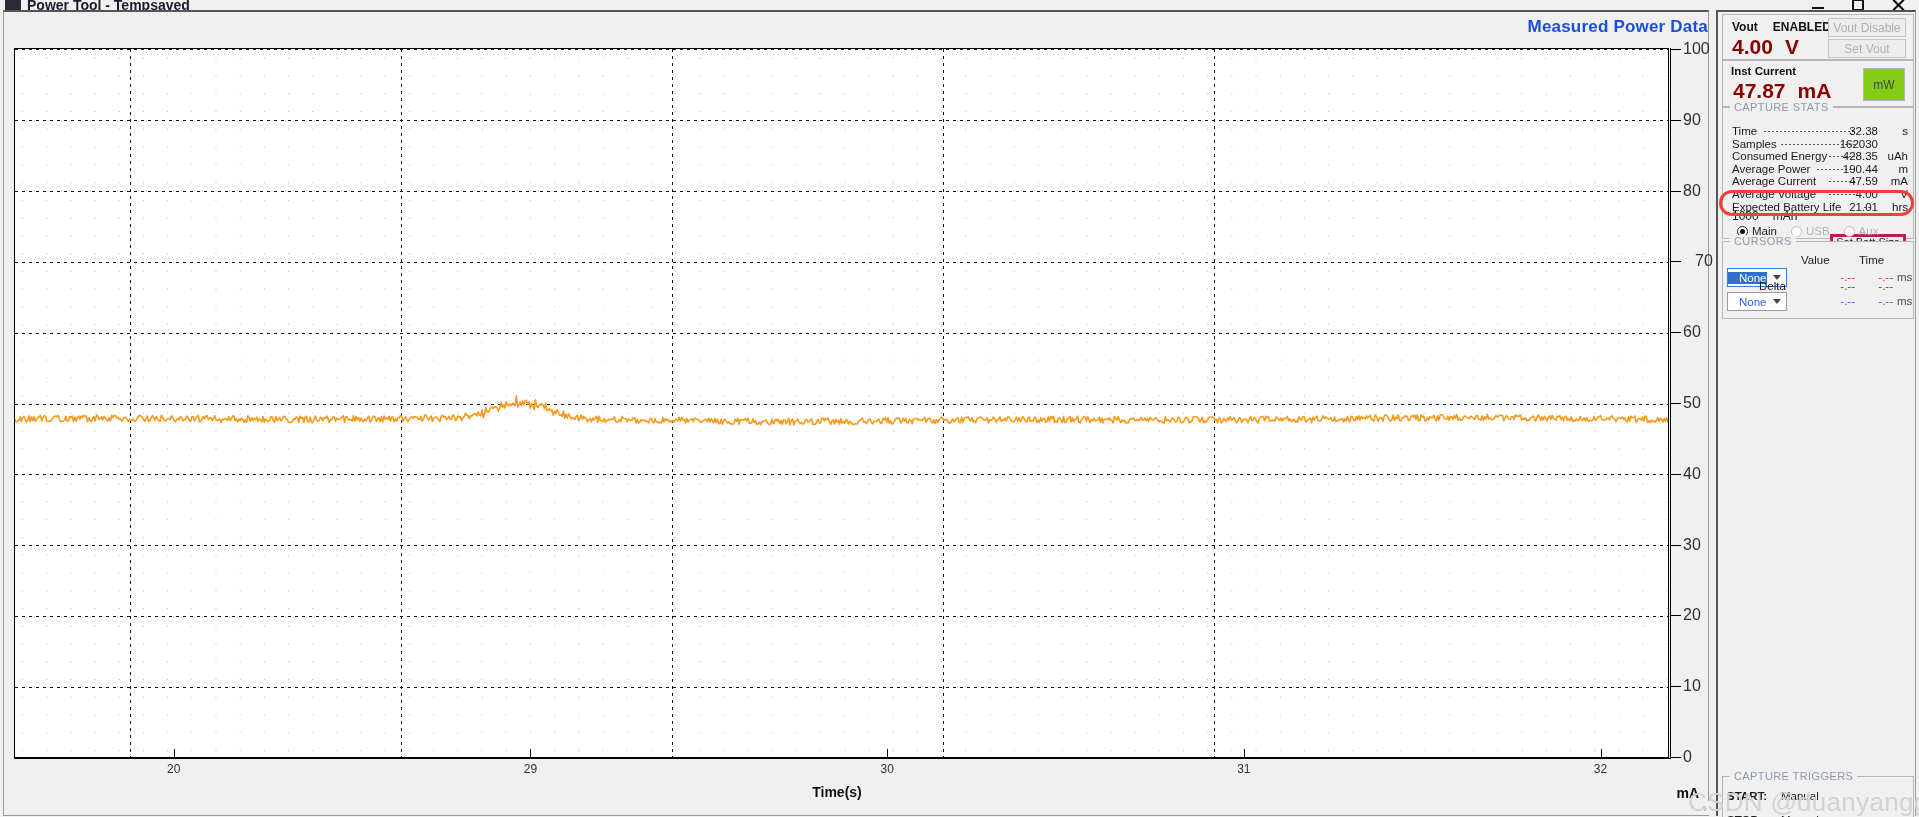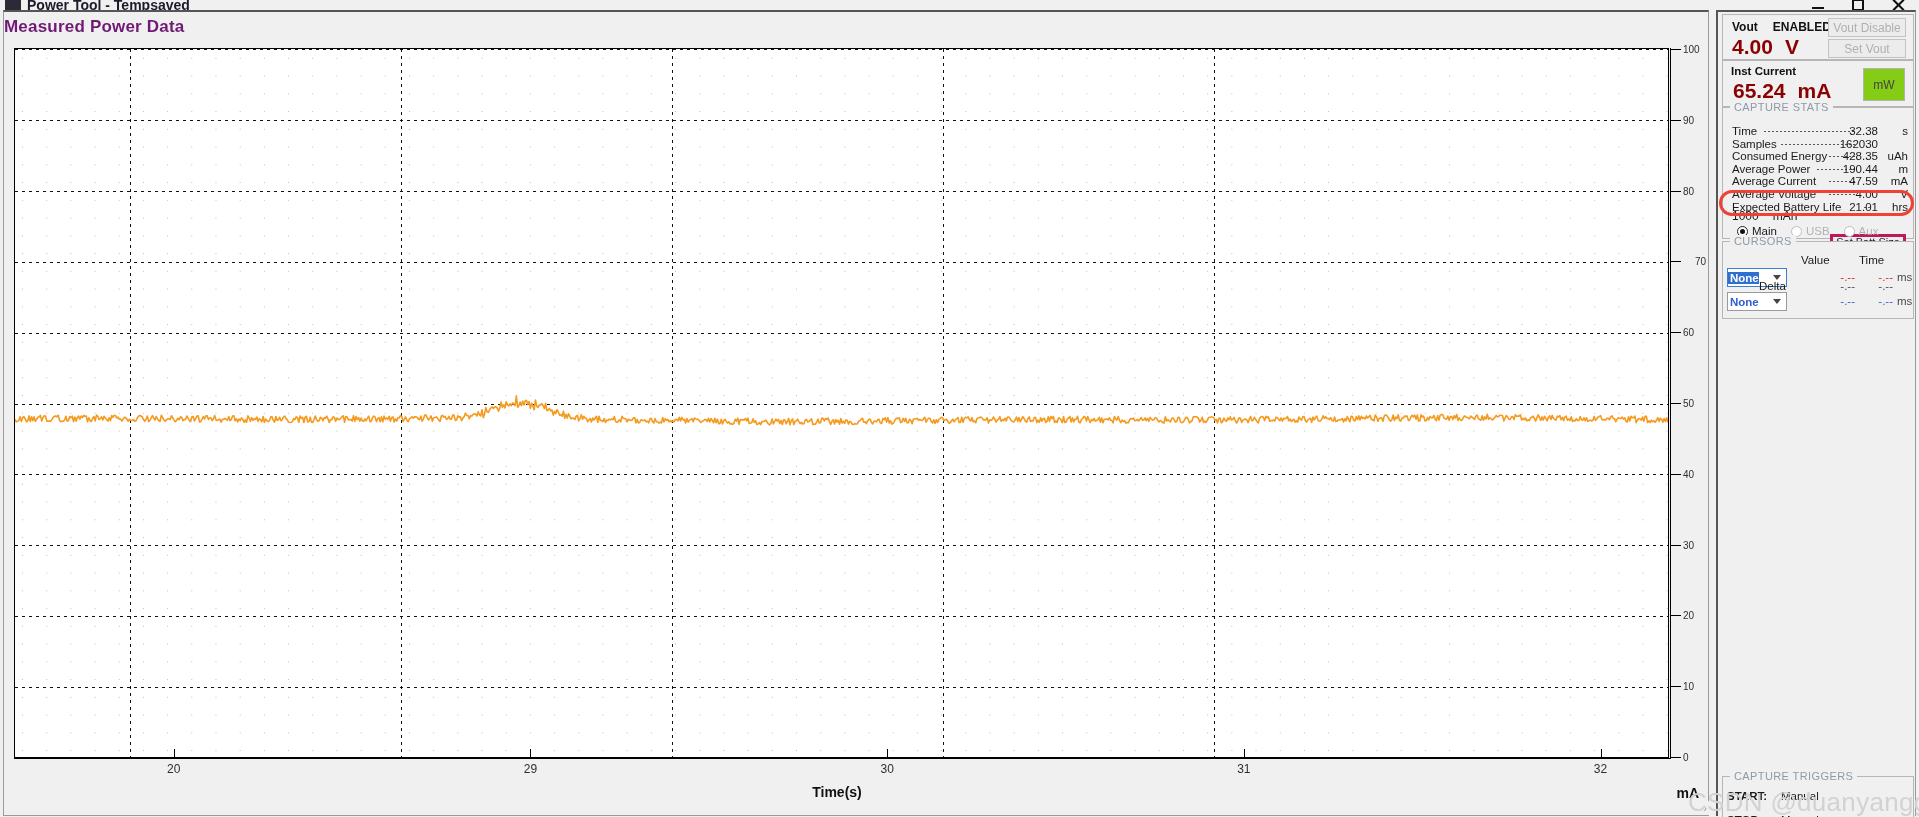--- a/index.html
+++ b/index.html
@@ -61,22 +61,22 @@
   .chart-panel {
     position: absolute;
     left: 3px; top: 10px;
     width: 1706px; height: 806px;
     background: #f0f0f0;
     border: 1px solid #9a9a9a;
     border-top: 2px solid #555;
   }
   .chart-title {
     position: absolute; left: 0; top: 5px; width: 100%;
-    text-align: left;
-    font-size: 17px; font-weight: bold; color: #701a75;
+    text-align: right;
+    font-size: 17px; font-weight: bold; color: #1d4ed8;
     letter-spacing: 0.2px;
   }
   .plot-frame {
     position: absolute;
     left: 10px; top: 36px;
     width: 1655px; height: 710px;
     border: 1px solid #000;
     background: #ffffff;
     overflow: hidden;
   }
@@ -107,21 +107,21 @@
 
   
   .y-axis {
     position: absolute; left: 1666px; top: 36px; width: 40px; height: 712px;
   }
   .y-tick {
     position: absolute; left: 0; width: 11px; height: 1px; background: #000;
   }
   .y-lab {
     position: absolute; left: 13px;
-    font-size: 10px; color: #2f2f2f;
+    font-size: 16px; color: #2f2f2f;
     transform: translateY(-50%);
     white-space: nowrap;
   }
   .y-axis-line {
     position: absolute; left: 0; top: 0; width: 1px; height: 711px; background: #000;
   }
   .x-axis {
     position: absolute; left: 10px; top: 746px; width: 1656px; height: 30px;
   }
   .x-axis-line {
@@ -253,21 +253,21 @@
   .curs-hdr.time  { left: 136px; }
   .select-box {
     position: absolute; left: 4px;
     width: 60px; height: 19px;
     background: #fff; border: 1.6px solid #3b7fd4;
     display: flex; align-items: center;
     font-size: 11.5px;
   }
   .select-box.plain { border: 1px solid #9a9a9a; }
   .sel-text {
-    padding-left: 2px; color: #1a1a1a; font-weight: bold;
+    padding-left: 11px; color: #1a1a1a;
   }
   .select-box:not(.plain) .sel-text {
     background: #2f6fcf; color: #fff;
   }
   .sel-caret {
     margin-left: auto; margin-right: 5px;
     width: 0; height: 0;
     border-left: 4px solid transparent;
     border-right: 4px solid transparent;
     border-top: 5px solid #444;
@@ -416,21 +416,21 @@
       <div class="vout-val">
         <span>4.00</span><span class="vout-unit">V</span>
       </div>
       <div class="btn-grey btn-vout-disable">Vout Disable</div>
       <div class="btn-grey btn-set-vout">Set Vout</div>
     </div>
 
     <div class="group grp-inst">
       <div class="inst-lbl">Inst Current</div>
       <div class="inst-val">
-        <span>65.24</span><span class="vout-unit">mA</span>
+        <span>47.87</span><span class="vout-unit">mA</span>
       </div>
       <div class="btn-mw">mW</div>
     </div>
 
     <div class="group grp-stats">
       <div class="legend">CAPTURE STATS</div>
       <div id="statRows">
           <div class="stat-row" style="top: 17px;">
             <span class="stat-name">Time</span>
             <span class="stat-dash" style="left: 31.6px; width: 92.4px;"></span>

